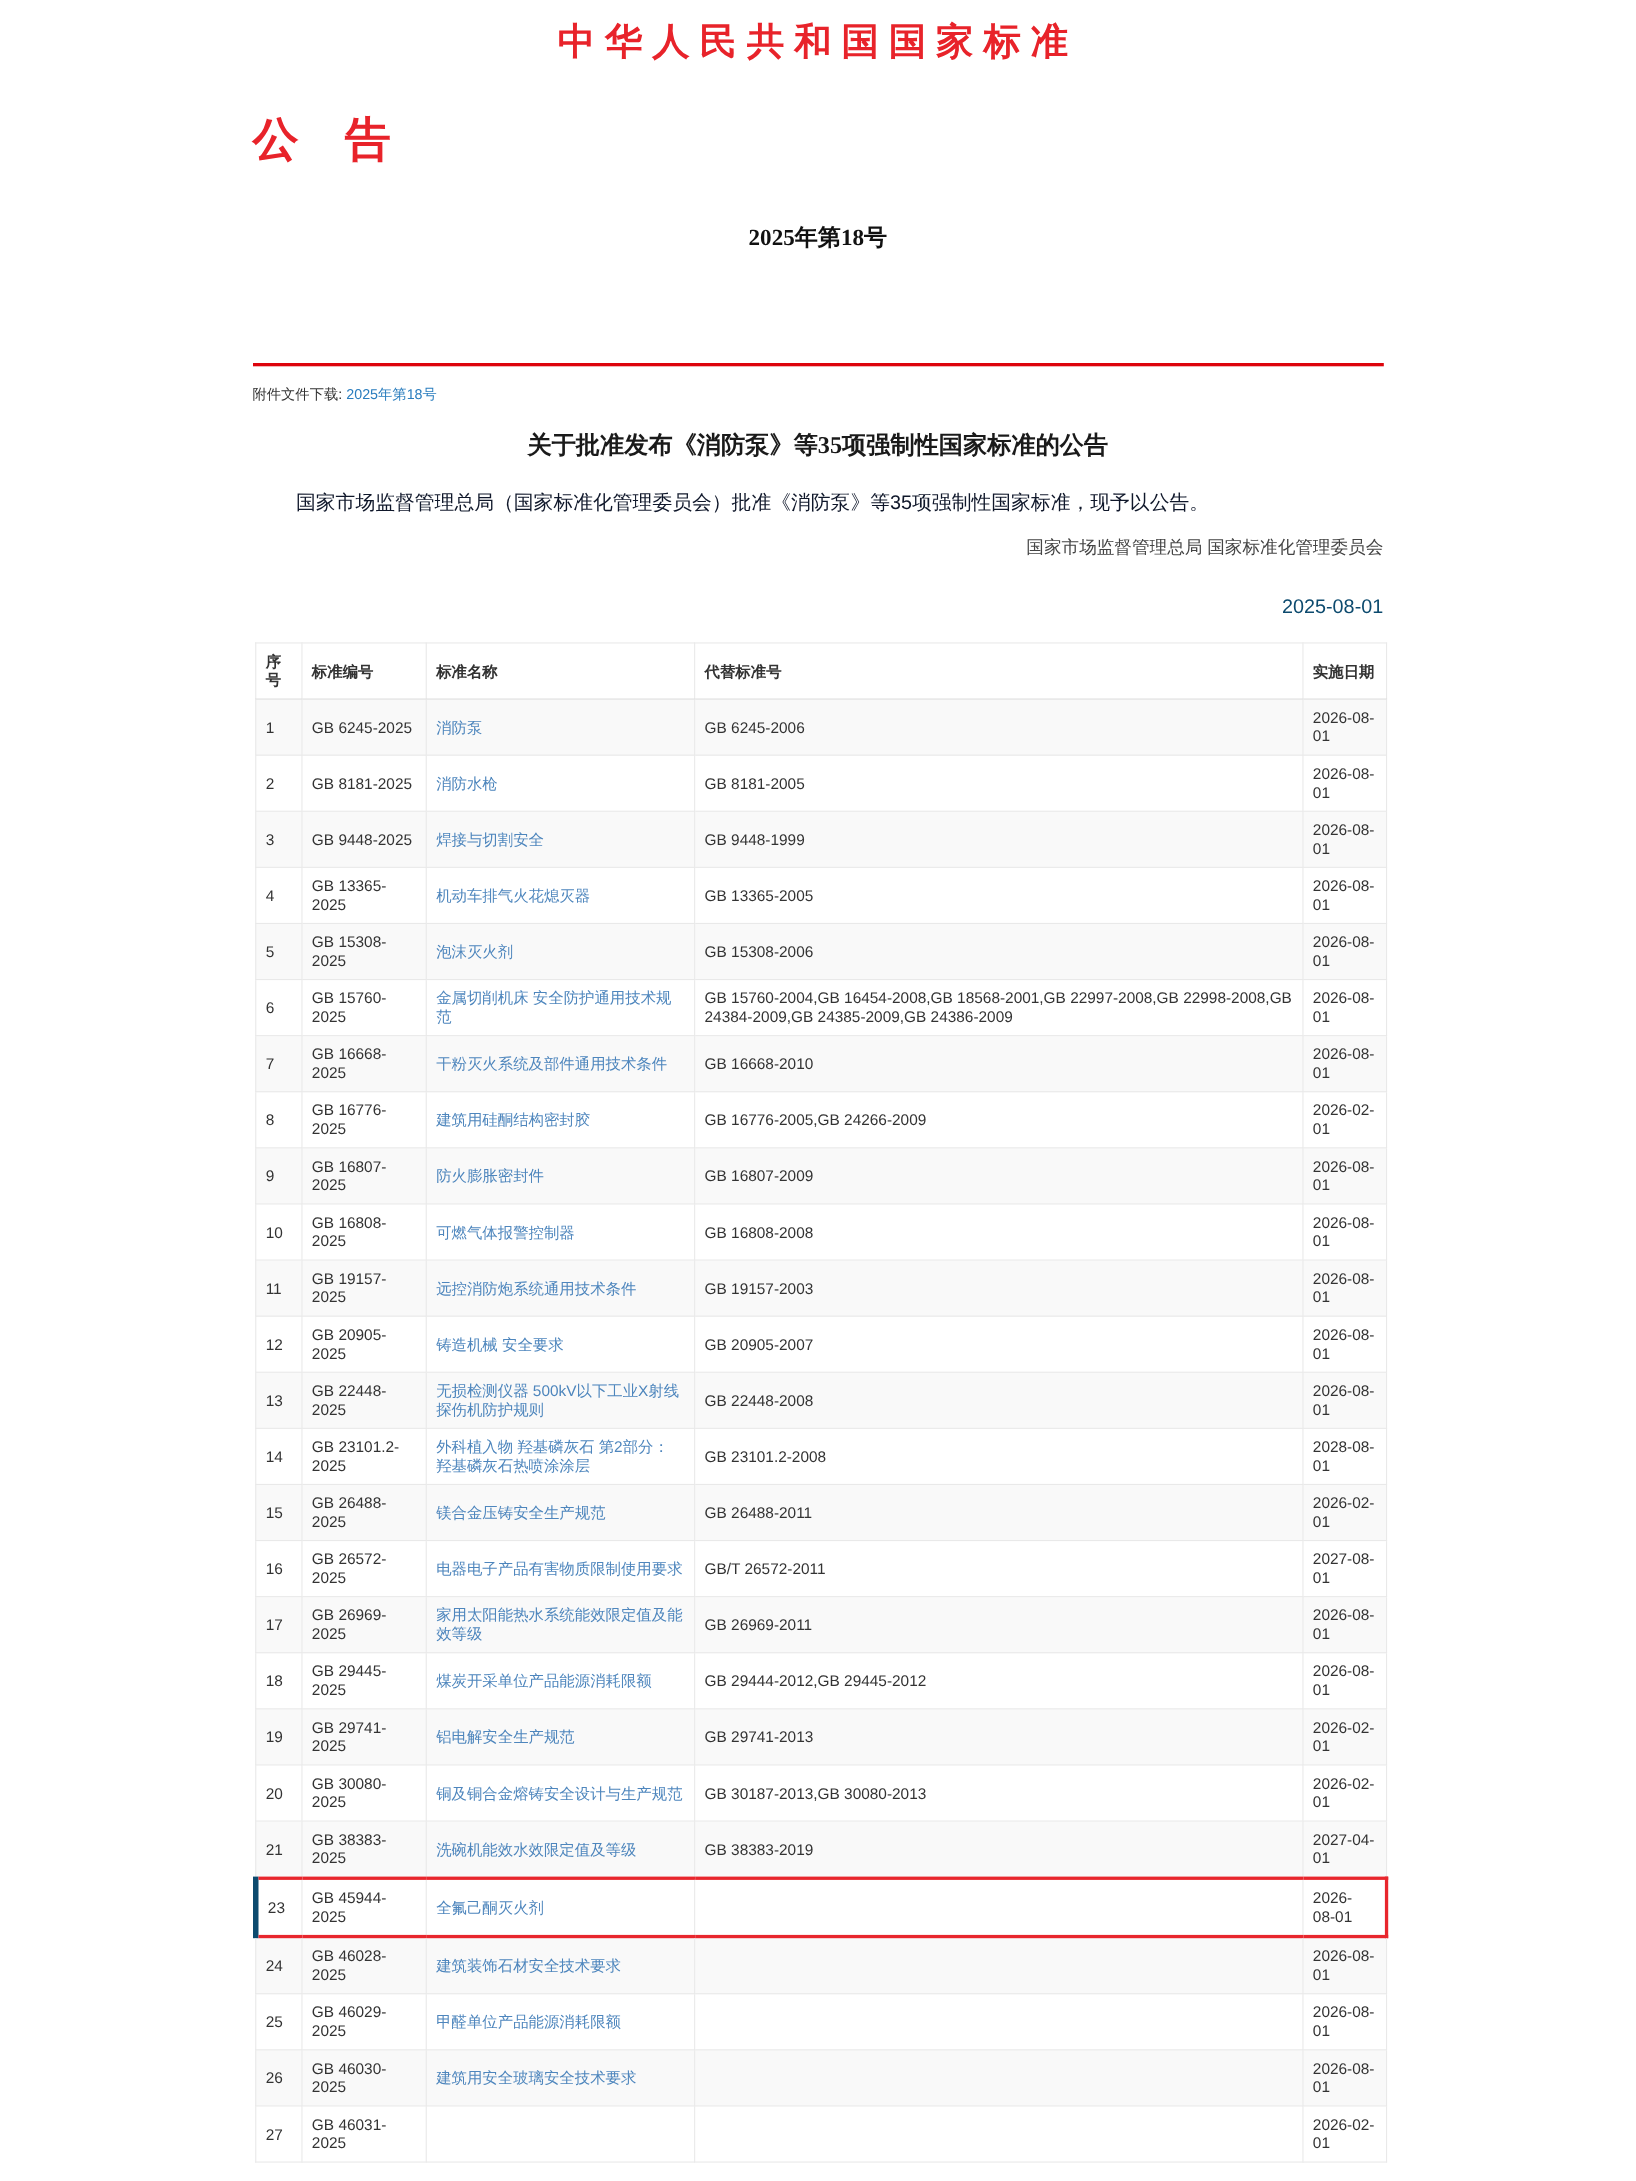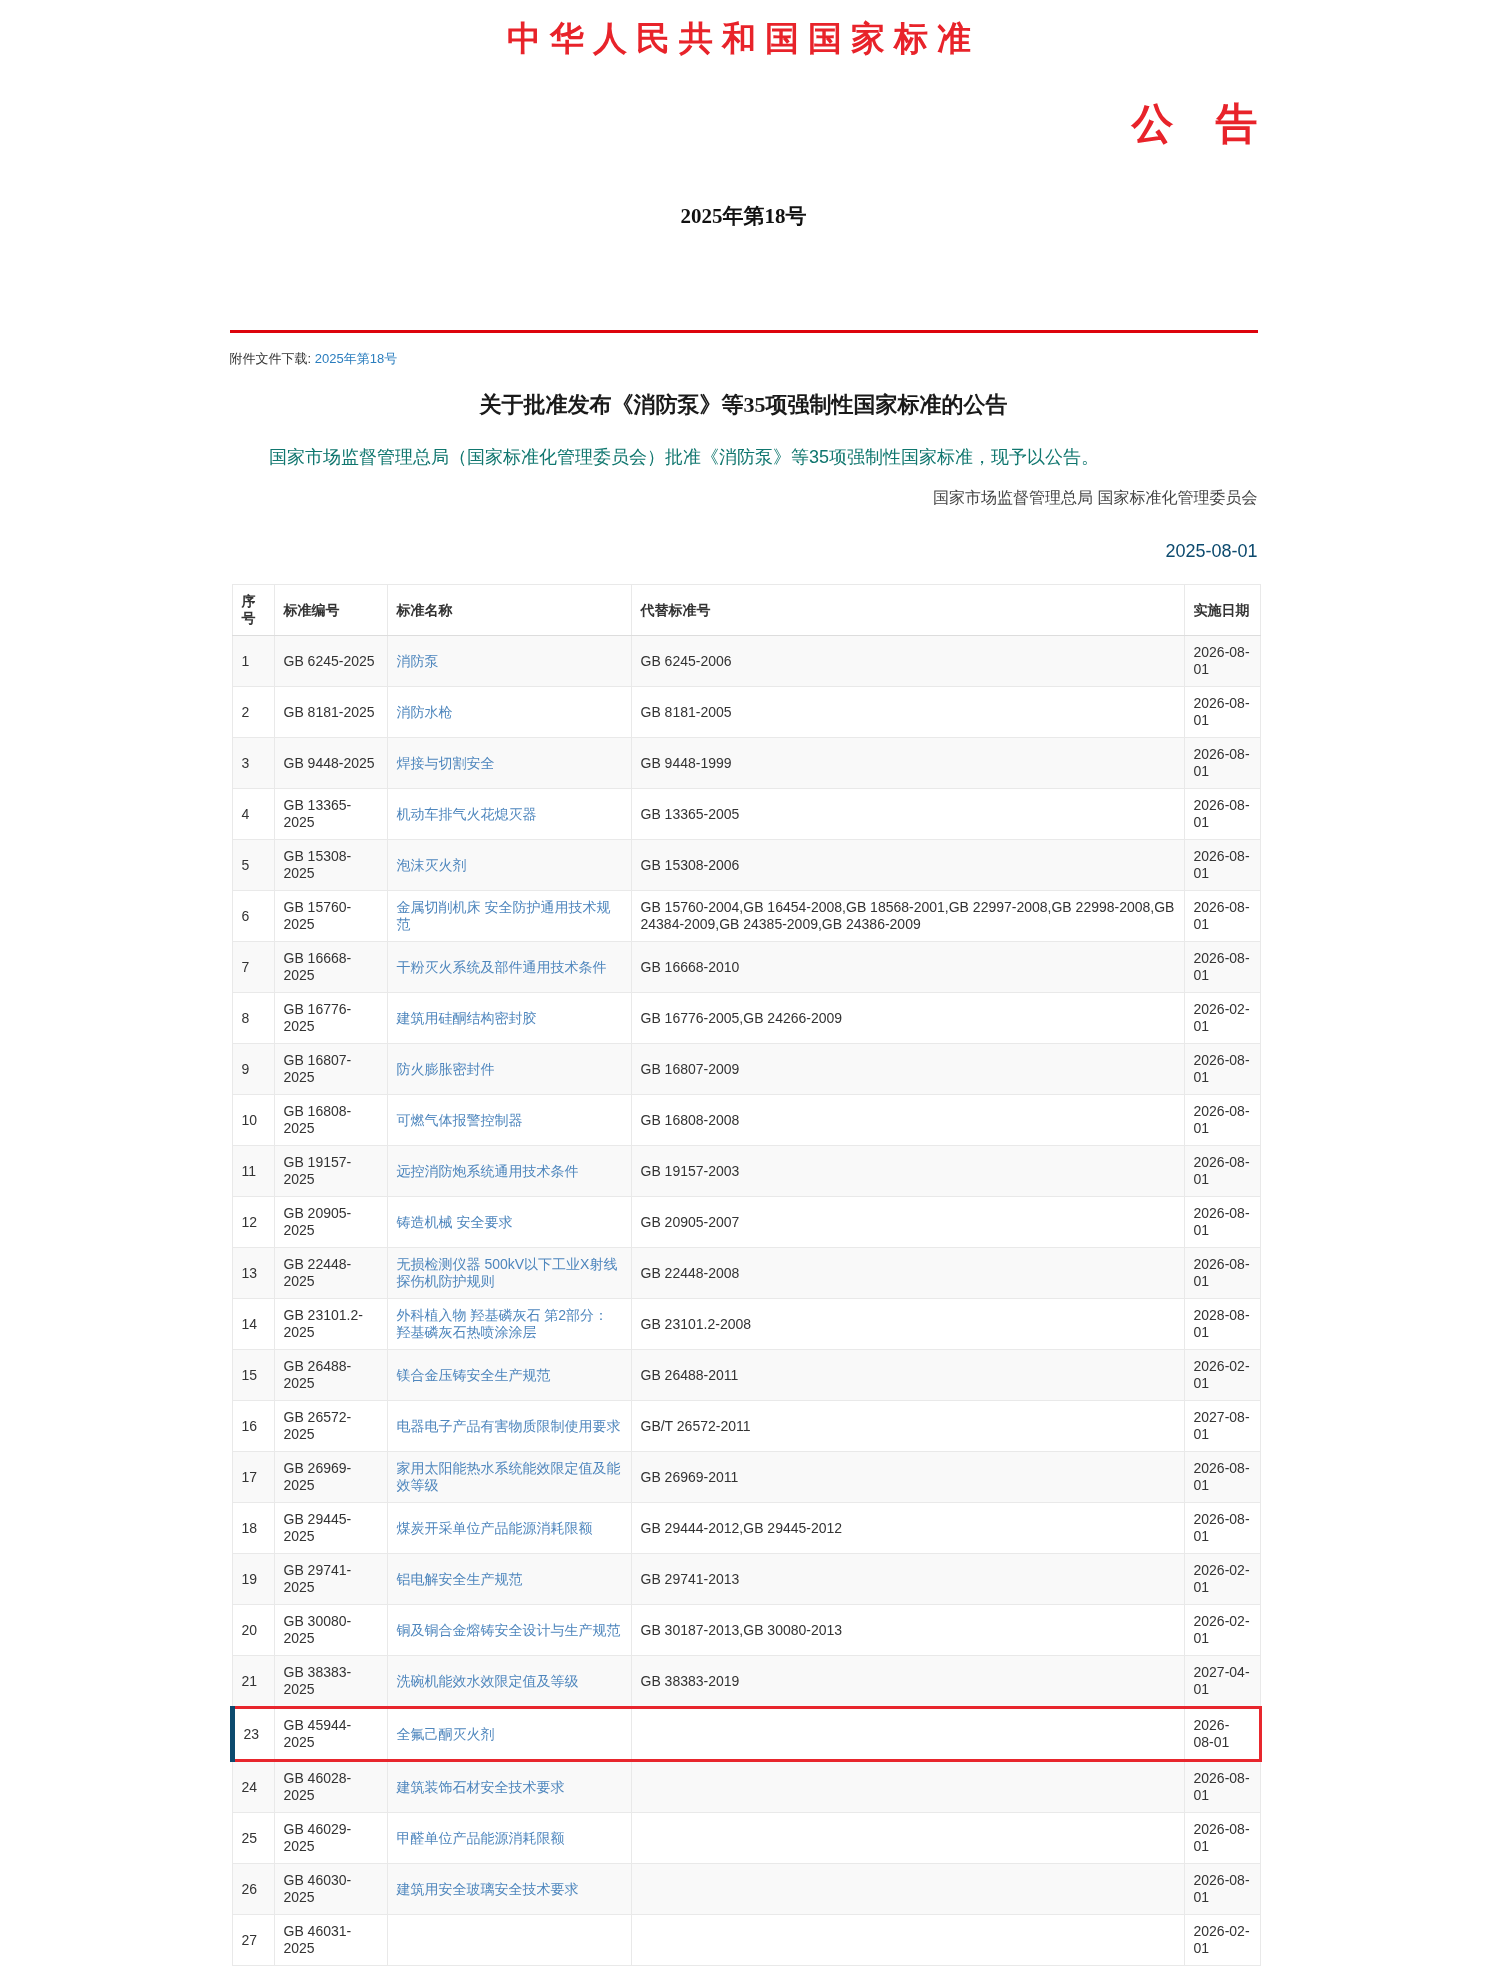--- a/index.html
+++ b/index.html
@@ -18,26 +18,26 @@
     font-family: "Liberation Serif", "DejaVu Serif", serif;
     font-weight: bold;
     font-size: 34px;
     line-height: 46px;
     letter-spacing: 9px;
     color: #e8232a;
     text-align: center;
     margin: 0;
   }
   .sub-title {
-    font-family: Liberation Mono, monospace;
+    font-family: Liberation Sans, sans-serif;
     font-weight: bold;
     font-size: 42px;
     line-height: 46px;
     color: #e8232a;
-    text-align: right;
+    text-align: left;
     margin: 42px 0 0 0;
   }
   .issue-no {
     font-family: "Liberation Serif", "DejaVu Serif", serif;
     font-weight: bold;
     font-size: 21px;
     color: #111;
     text-align: center;
     margin: 52px 0 0 0;
   }
@@ -61,21 +61,21 @@
     font-size: 22px;
     font-weight: bold;
     color: #1a1a1a;
     text-align: center;
     margin: 22px 0 0 0;
     font-family: Liberation Serif, serif;
   }
   .doc-body {
     font-size: 18px;
     line-height: 26px;
-    color: #0f766e;
+    color: #0f172a;
     text-indent: 2.2em;
     margin: 24px 0 0 0;
   }
   .signature {
     font-size: 16px;
     color: #444;
     text-align: right;
     margin: 18px 0 0 0;
   }
   .pub-date {

